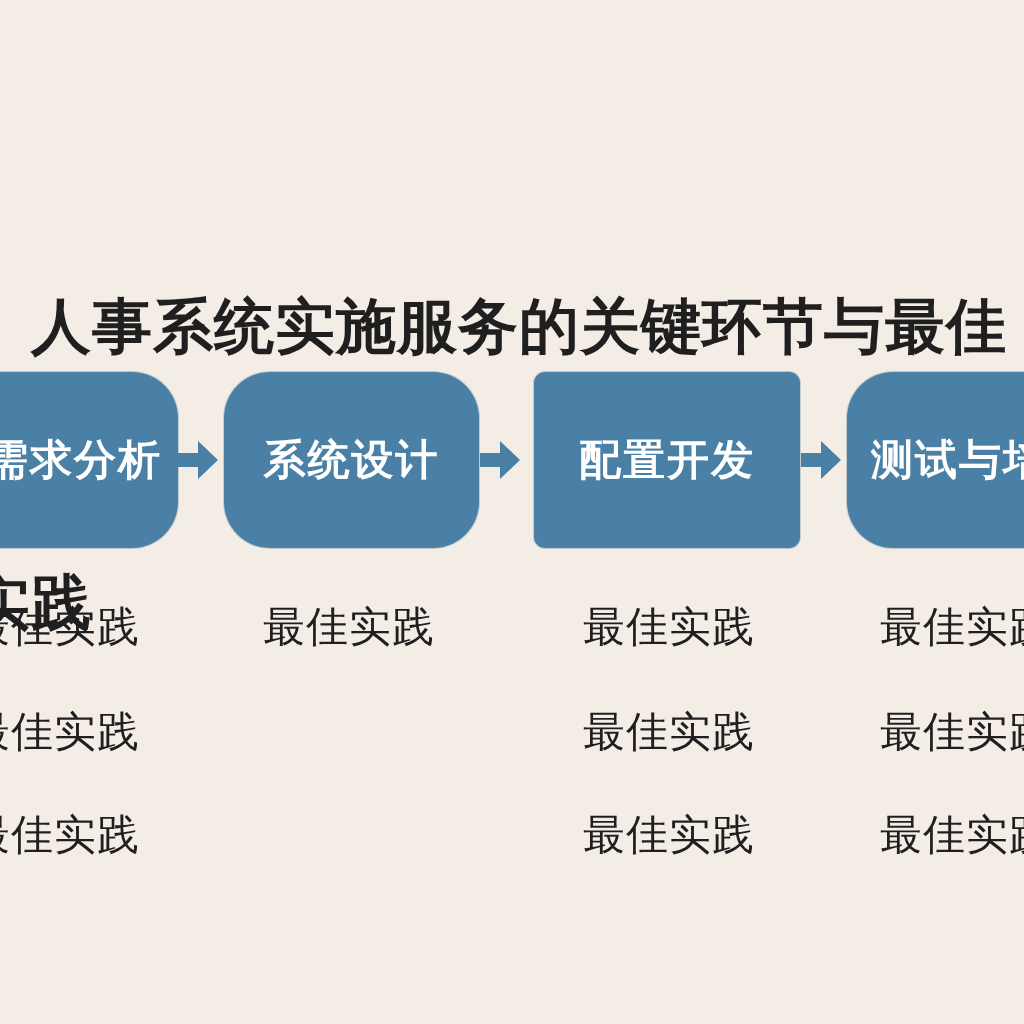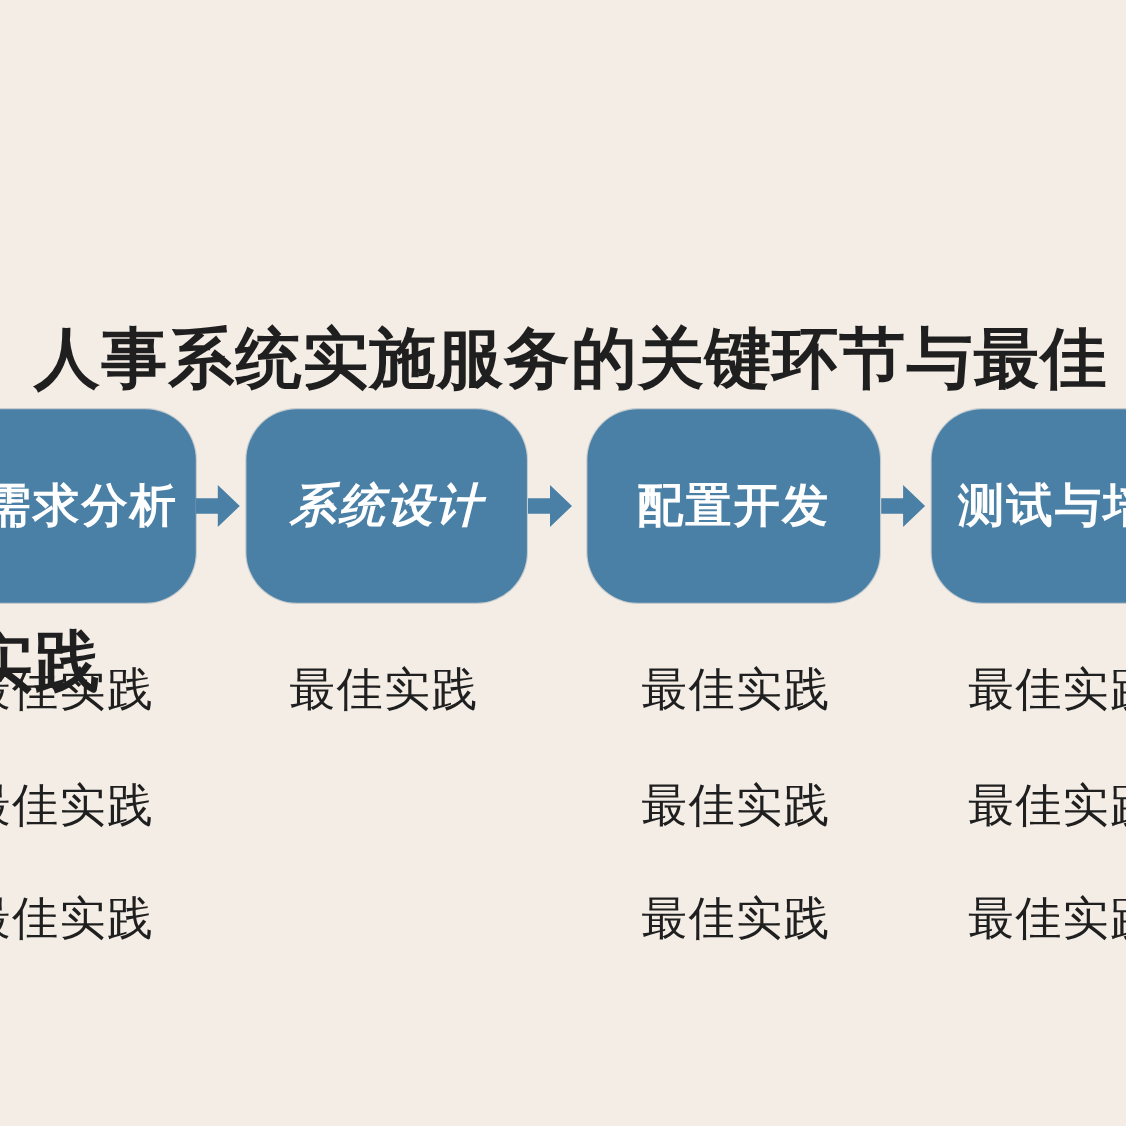--- a/index.html
+++ b/index.html
@@ -44,22 +44,22 @@
     }
     .step-label {
       color: #ffffff;
       font-size: 42px;
       font-weight: bold;
       letter-spacing: 2px;
       white-space: nowrap;
     }
     .step-1 { left: -90px; width: 268px; }
     .step-1 .step-label { margin-left: 60px; }
-    .step-2 { left: 224px; width: 255px; font-style: italic; }
-    .step-3 { left: 534px; width: 266px; }
+    .step-2 { left: 224px; width: 255px; }
+    .step-3 { left: 534px; width: 266px; border-radius: 11px; }
     .step-4 { left: 847px; width: 270px; justify-content: flex-start; }
     .step-4 .step-label { margin-left: 24px; }
 
     .arrow {
       position: absolute;
       top: 441px;
       width: 42px;
       height: 38px;
     }
     .arrow svg { display: block; }

